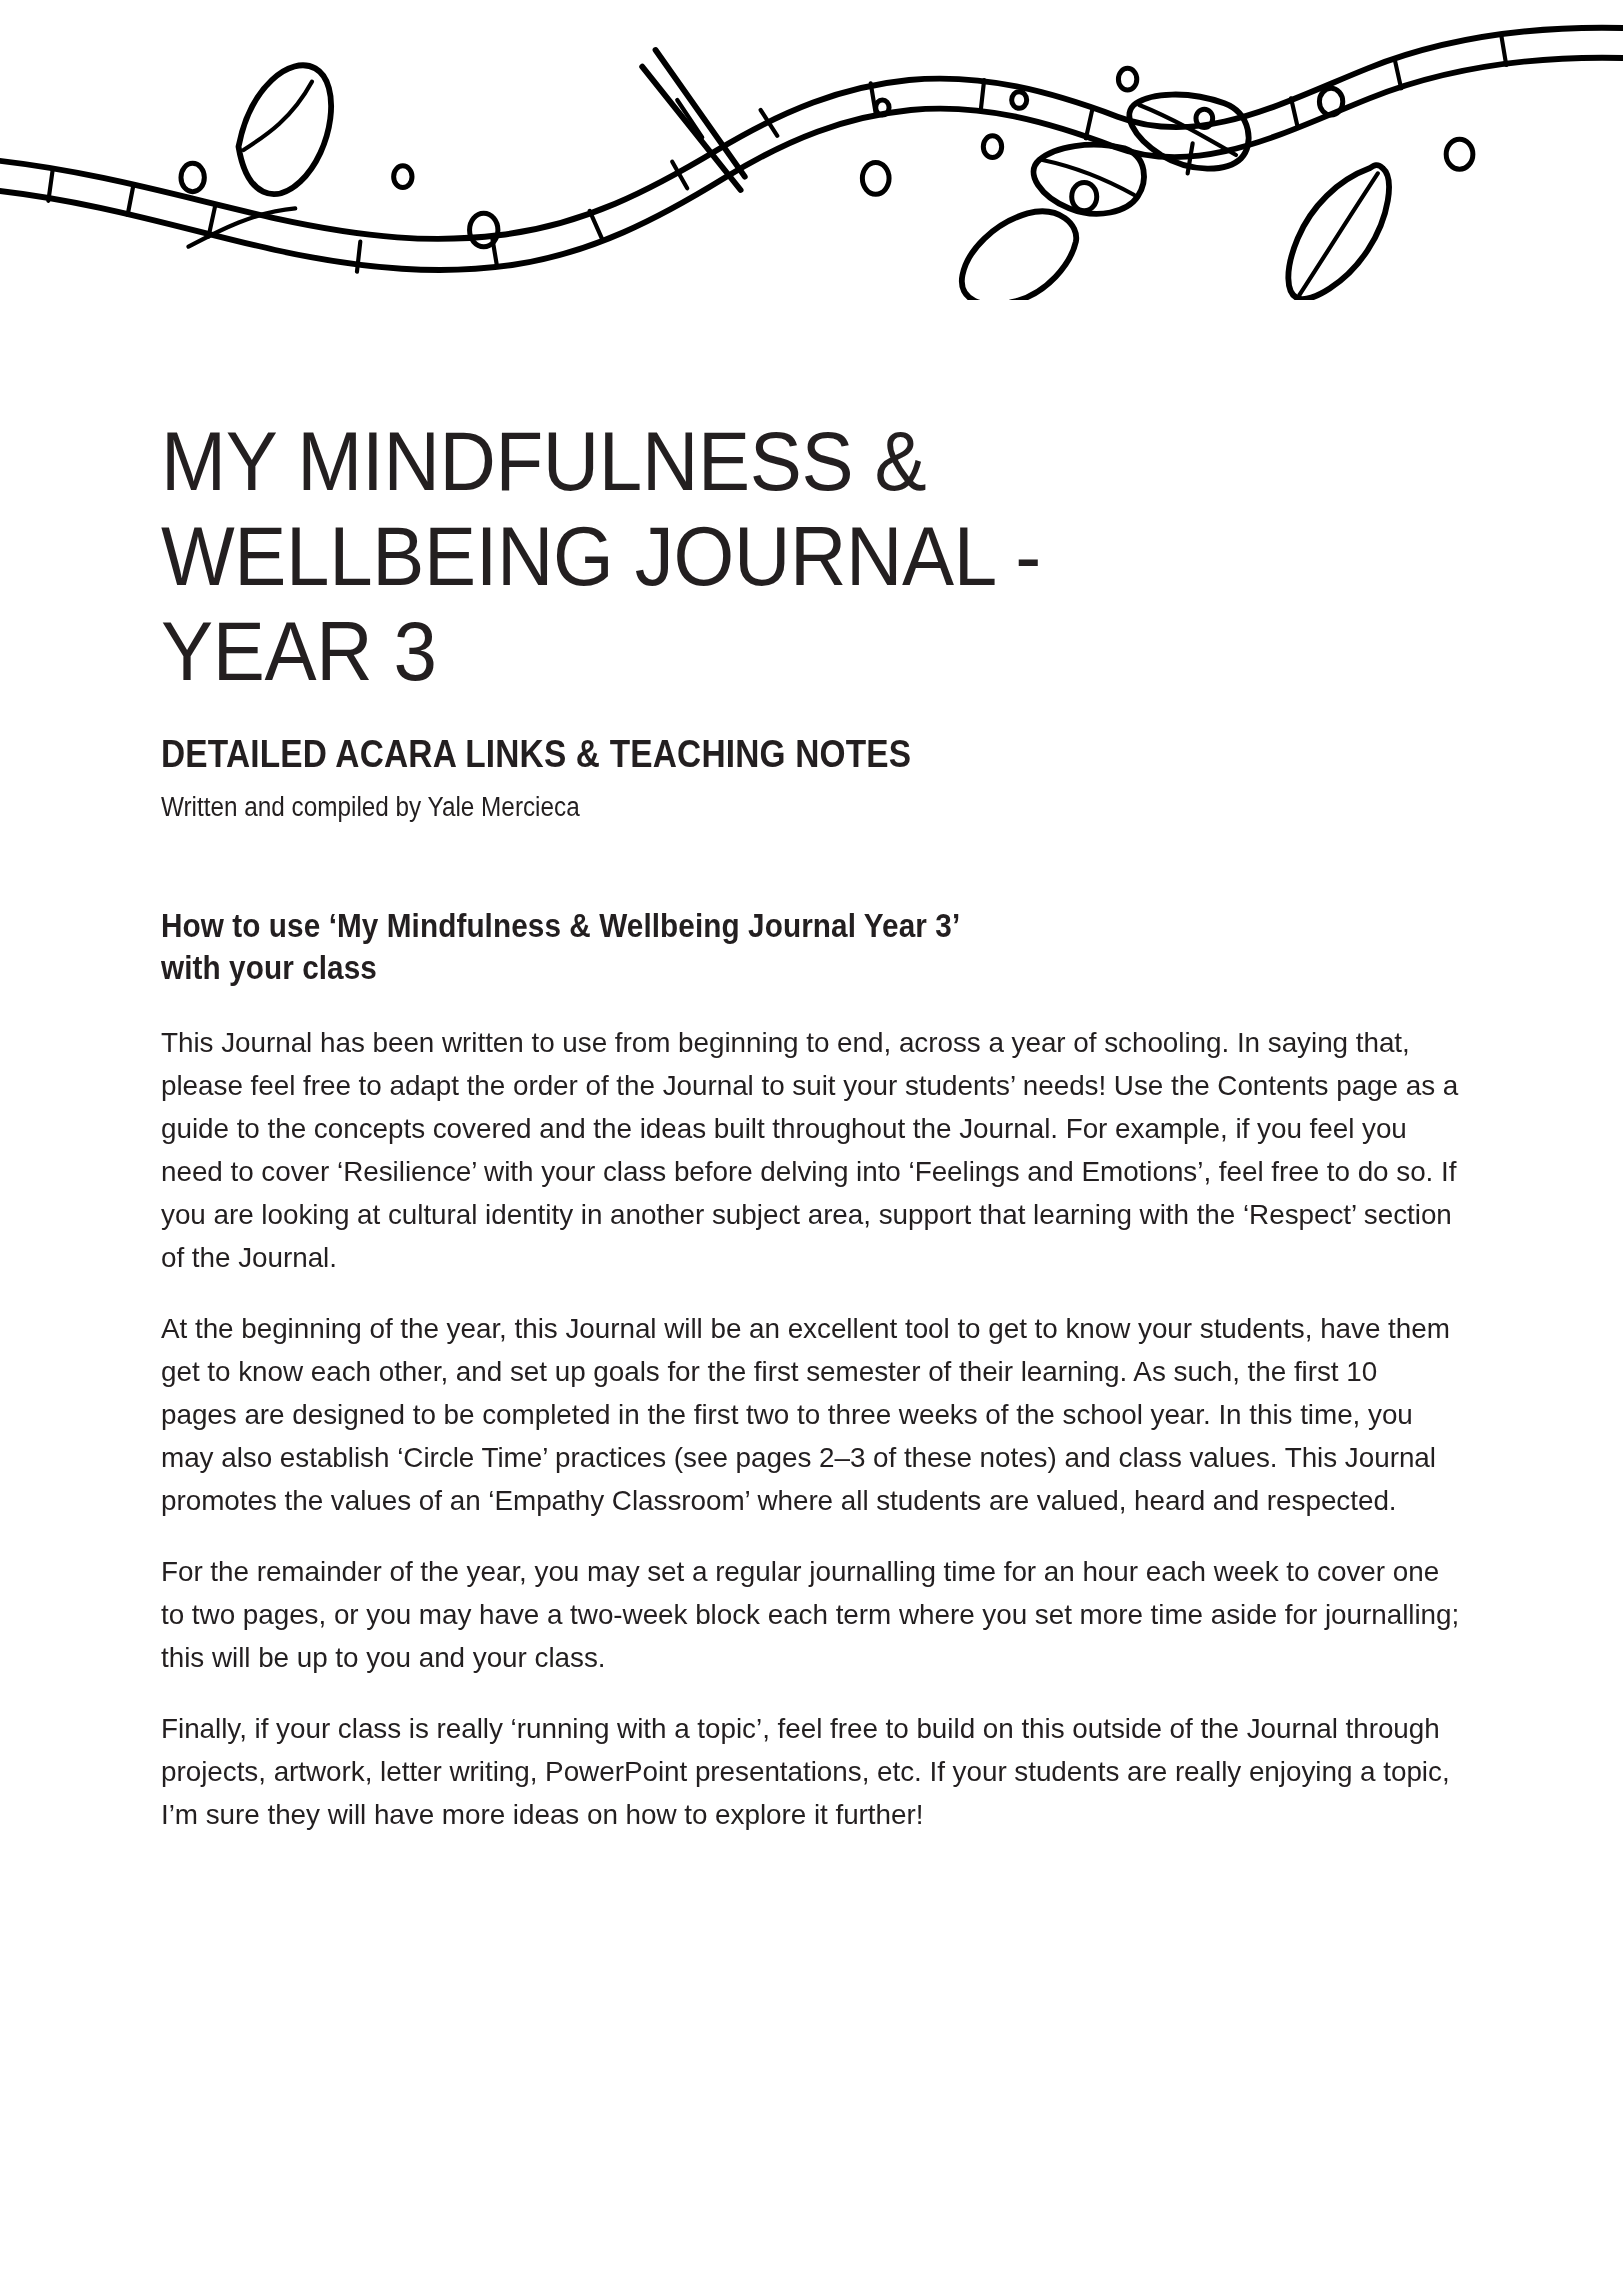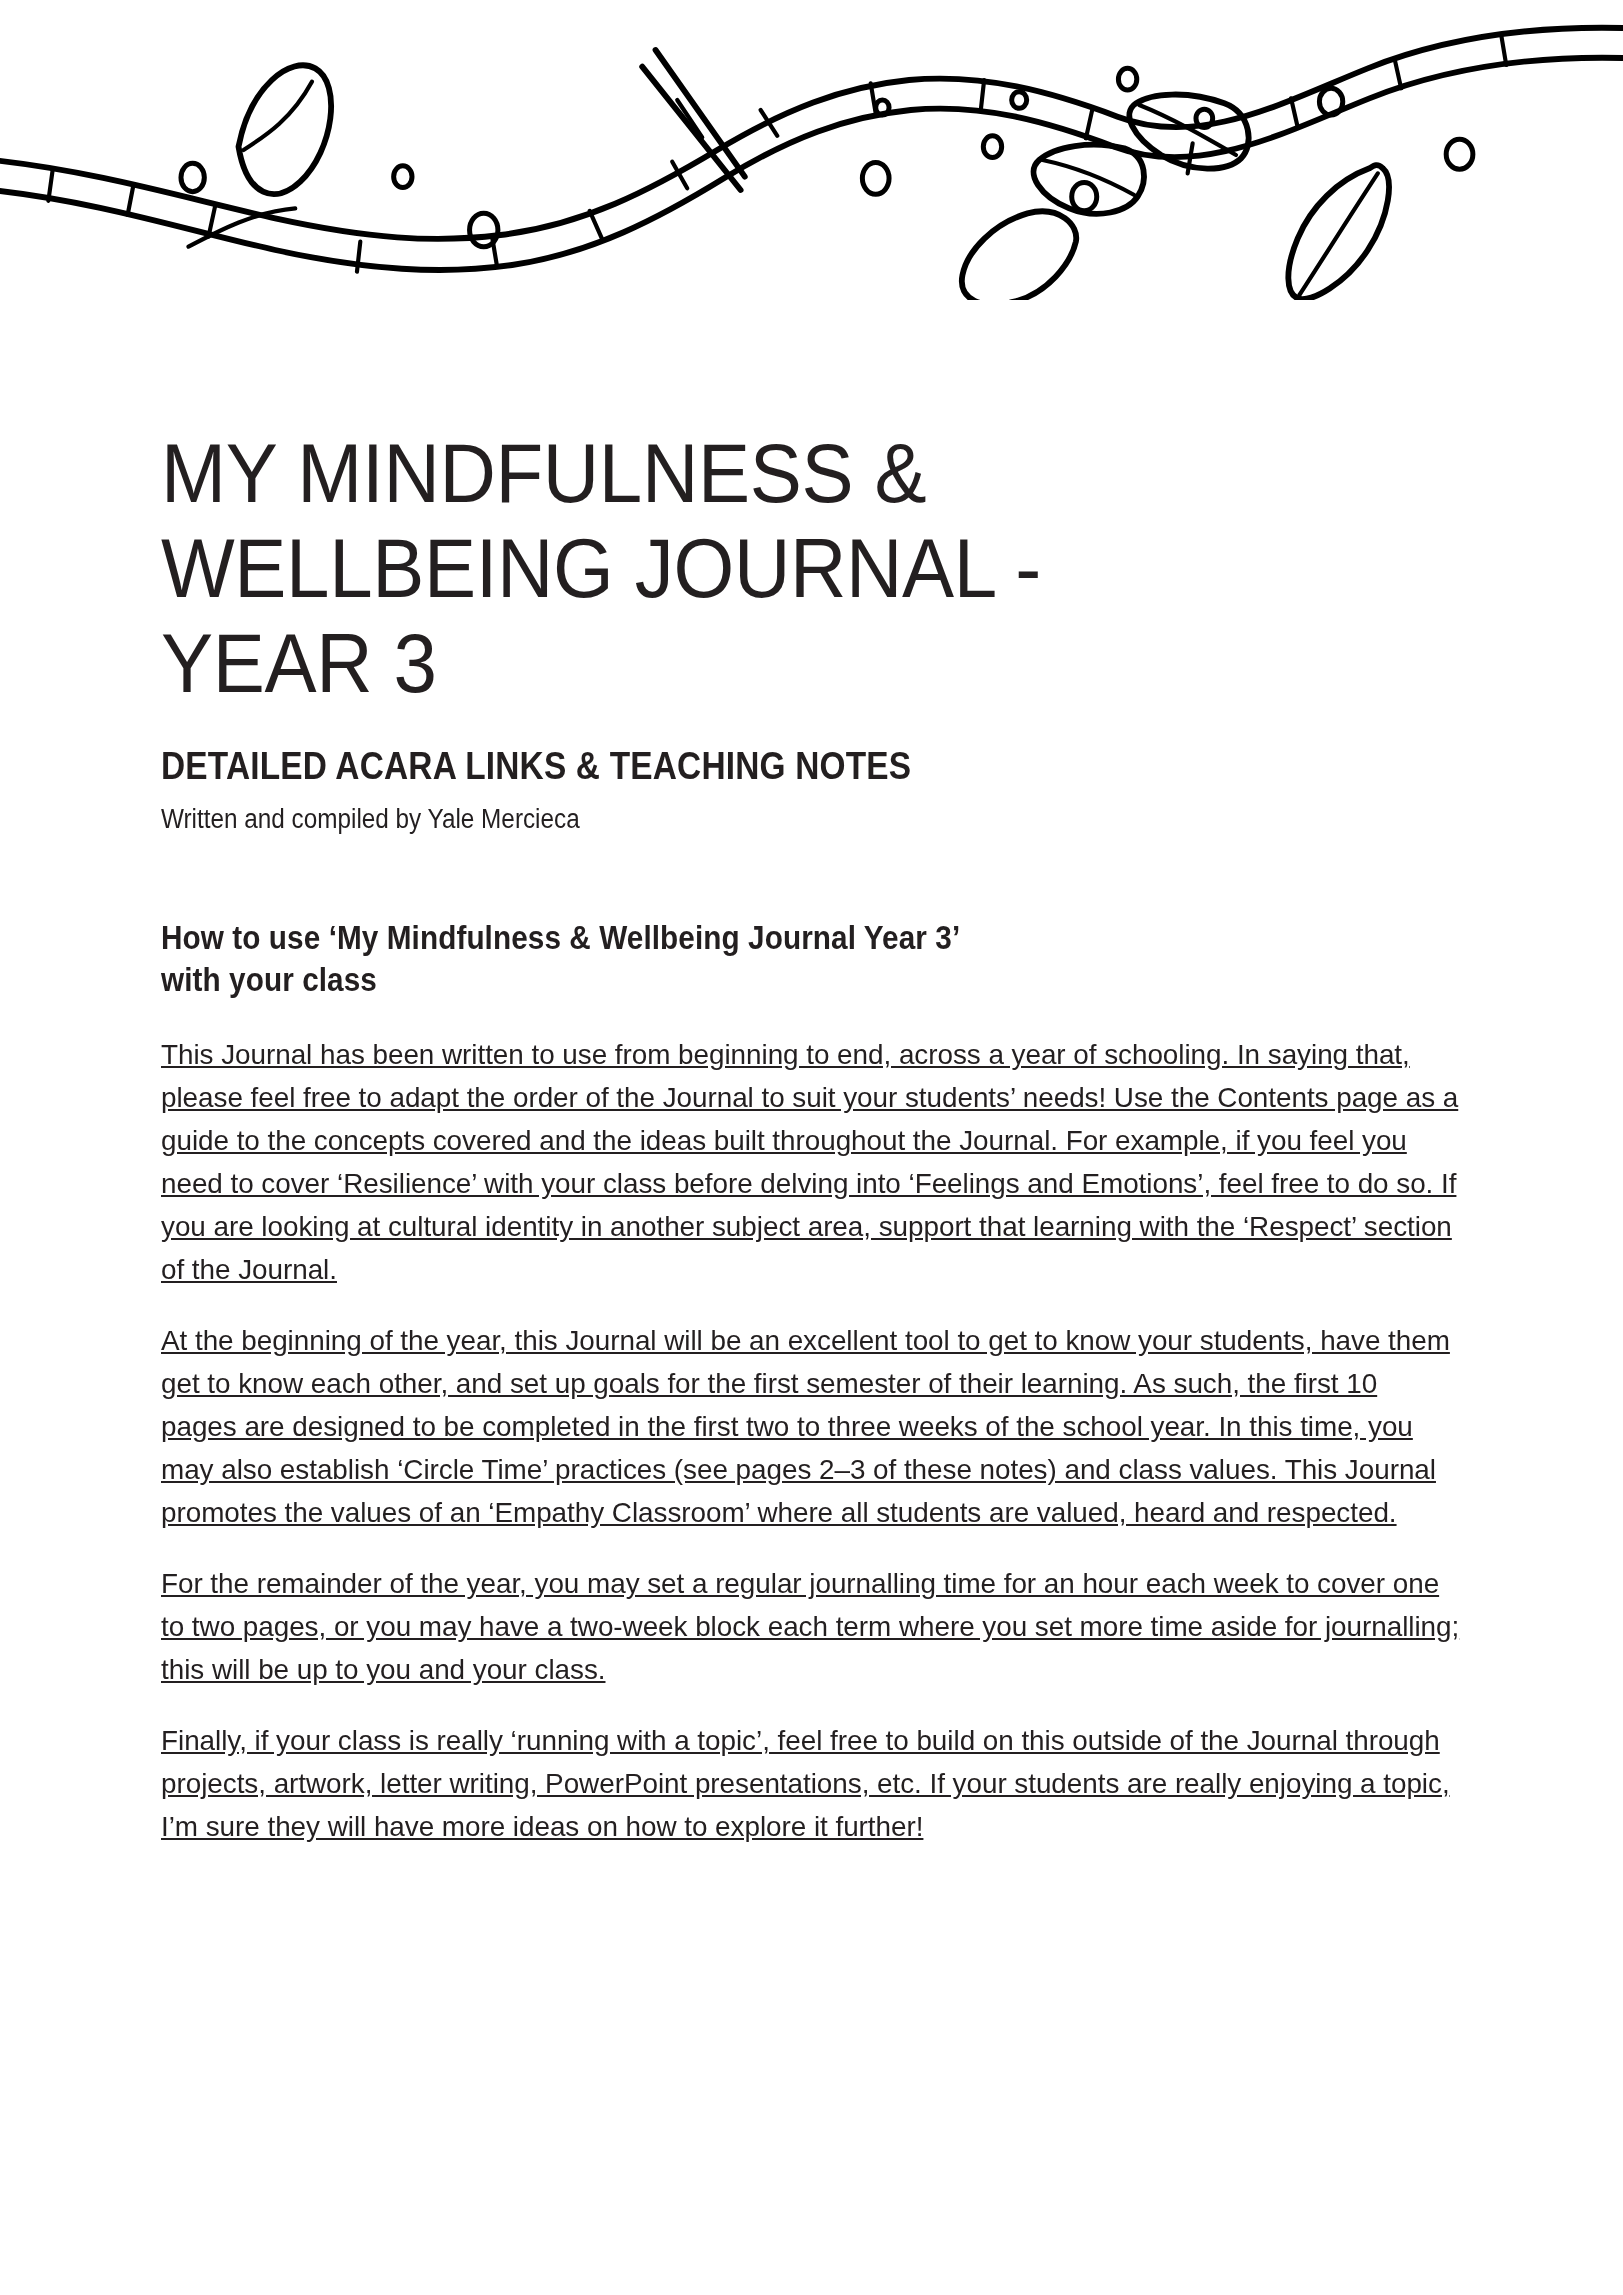--- a/index.html
+++ b/index.html
@@ -24,21 +24,21 @@
     left: 0;
     width: 1623px;
     height: 300px;
     pointer-events: none;
   }
 
   
   #content {
     position: absolute;
     left: 161px;
-    top: 16px;
+    top: 4px;
     width: 1310px;
   }
 
   .doc-title {
     margin: 0;
     padding-top: 410px;
     font-size: 84px;
     line-height: 1.13;
     font-weight: 300;
     letter-spacing: -0.4px;
@@ -81,21 +81,20 @@
     letter-spacing: 0.1px;
     color: #231f20;
     transform: scaleX(0.9);
     transform-origin: left top;
     white-space: pre-line;
     max-width: 1451px;
   }
 
   .body-block {
     padding-top: 32px;
-    text-decoration: underline;
   }
 
   .body-para {
     margin: 0 0 28px 0;
     font-size: 28px;
     line-height: 43px;
     font-weight: 400;
     color: #231f20;
     width: 1305px;
     letter-spacing: -0.04px;

